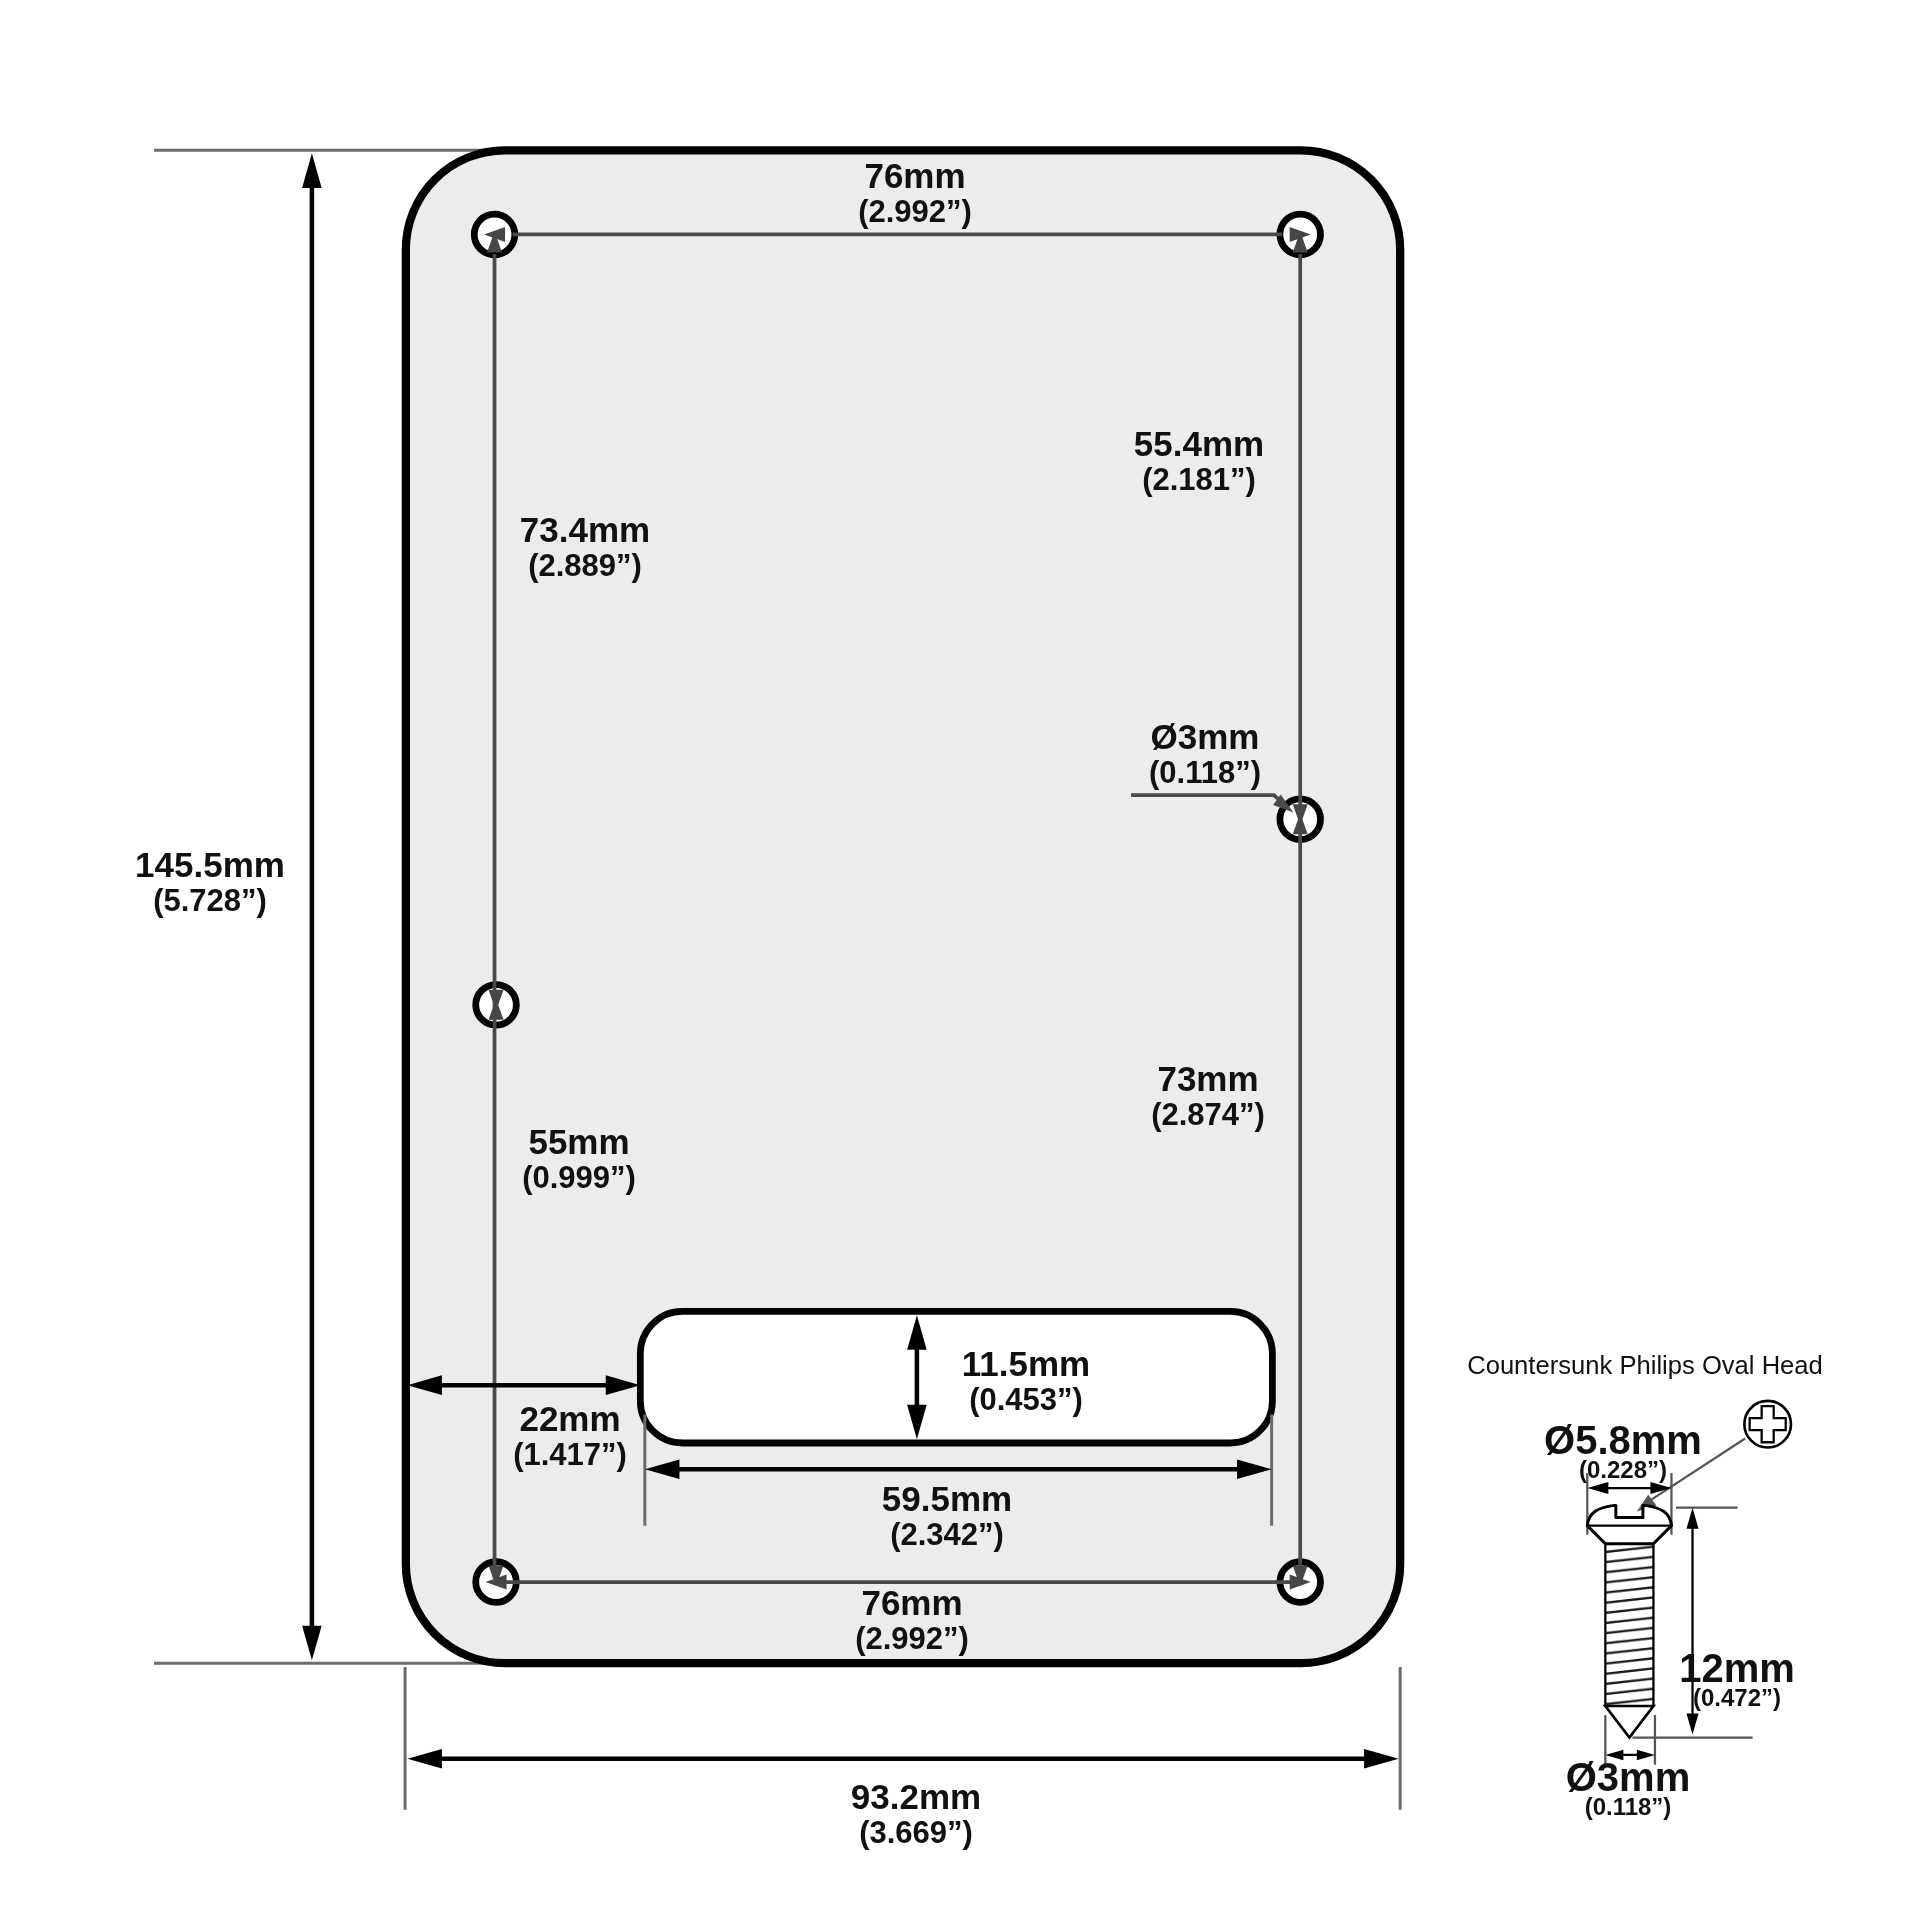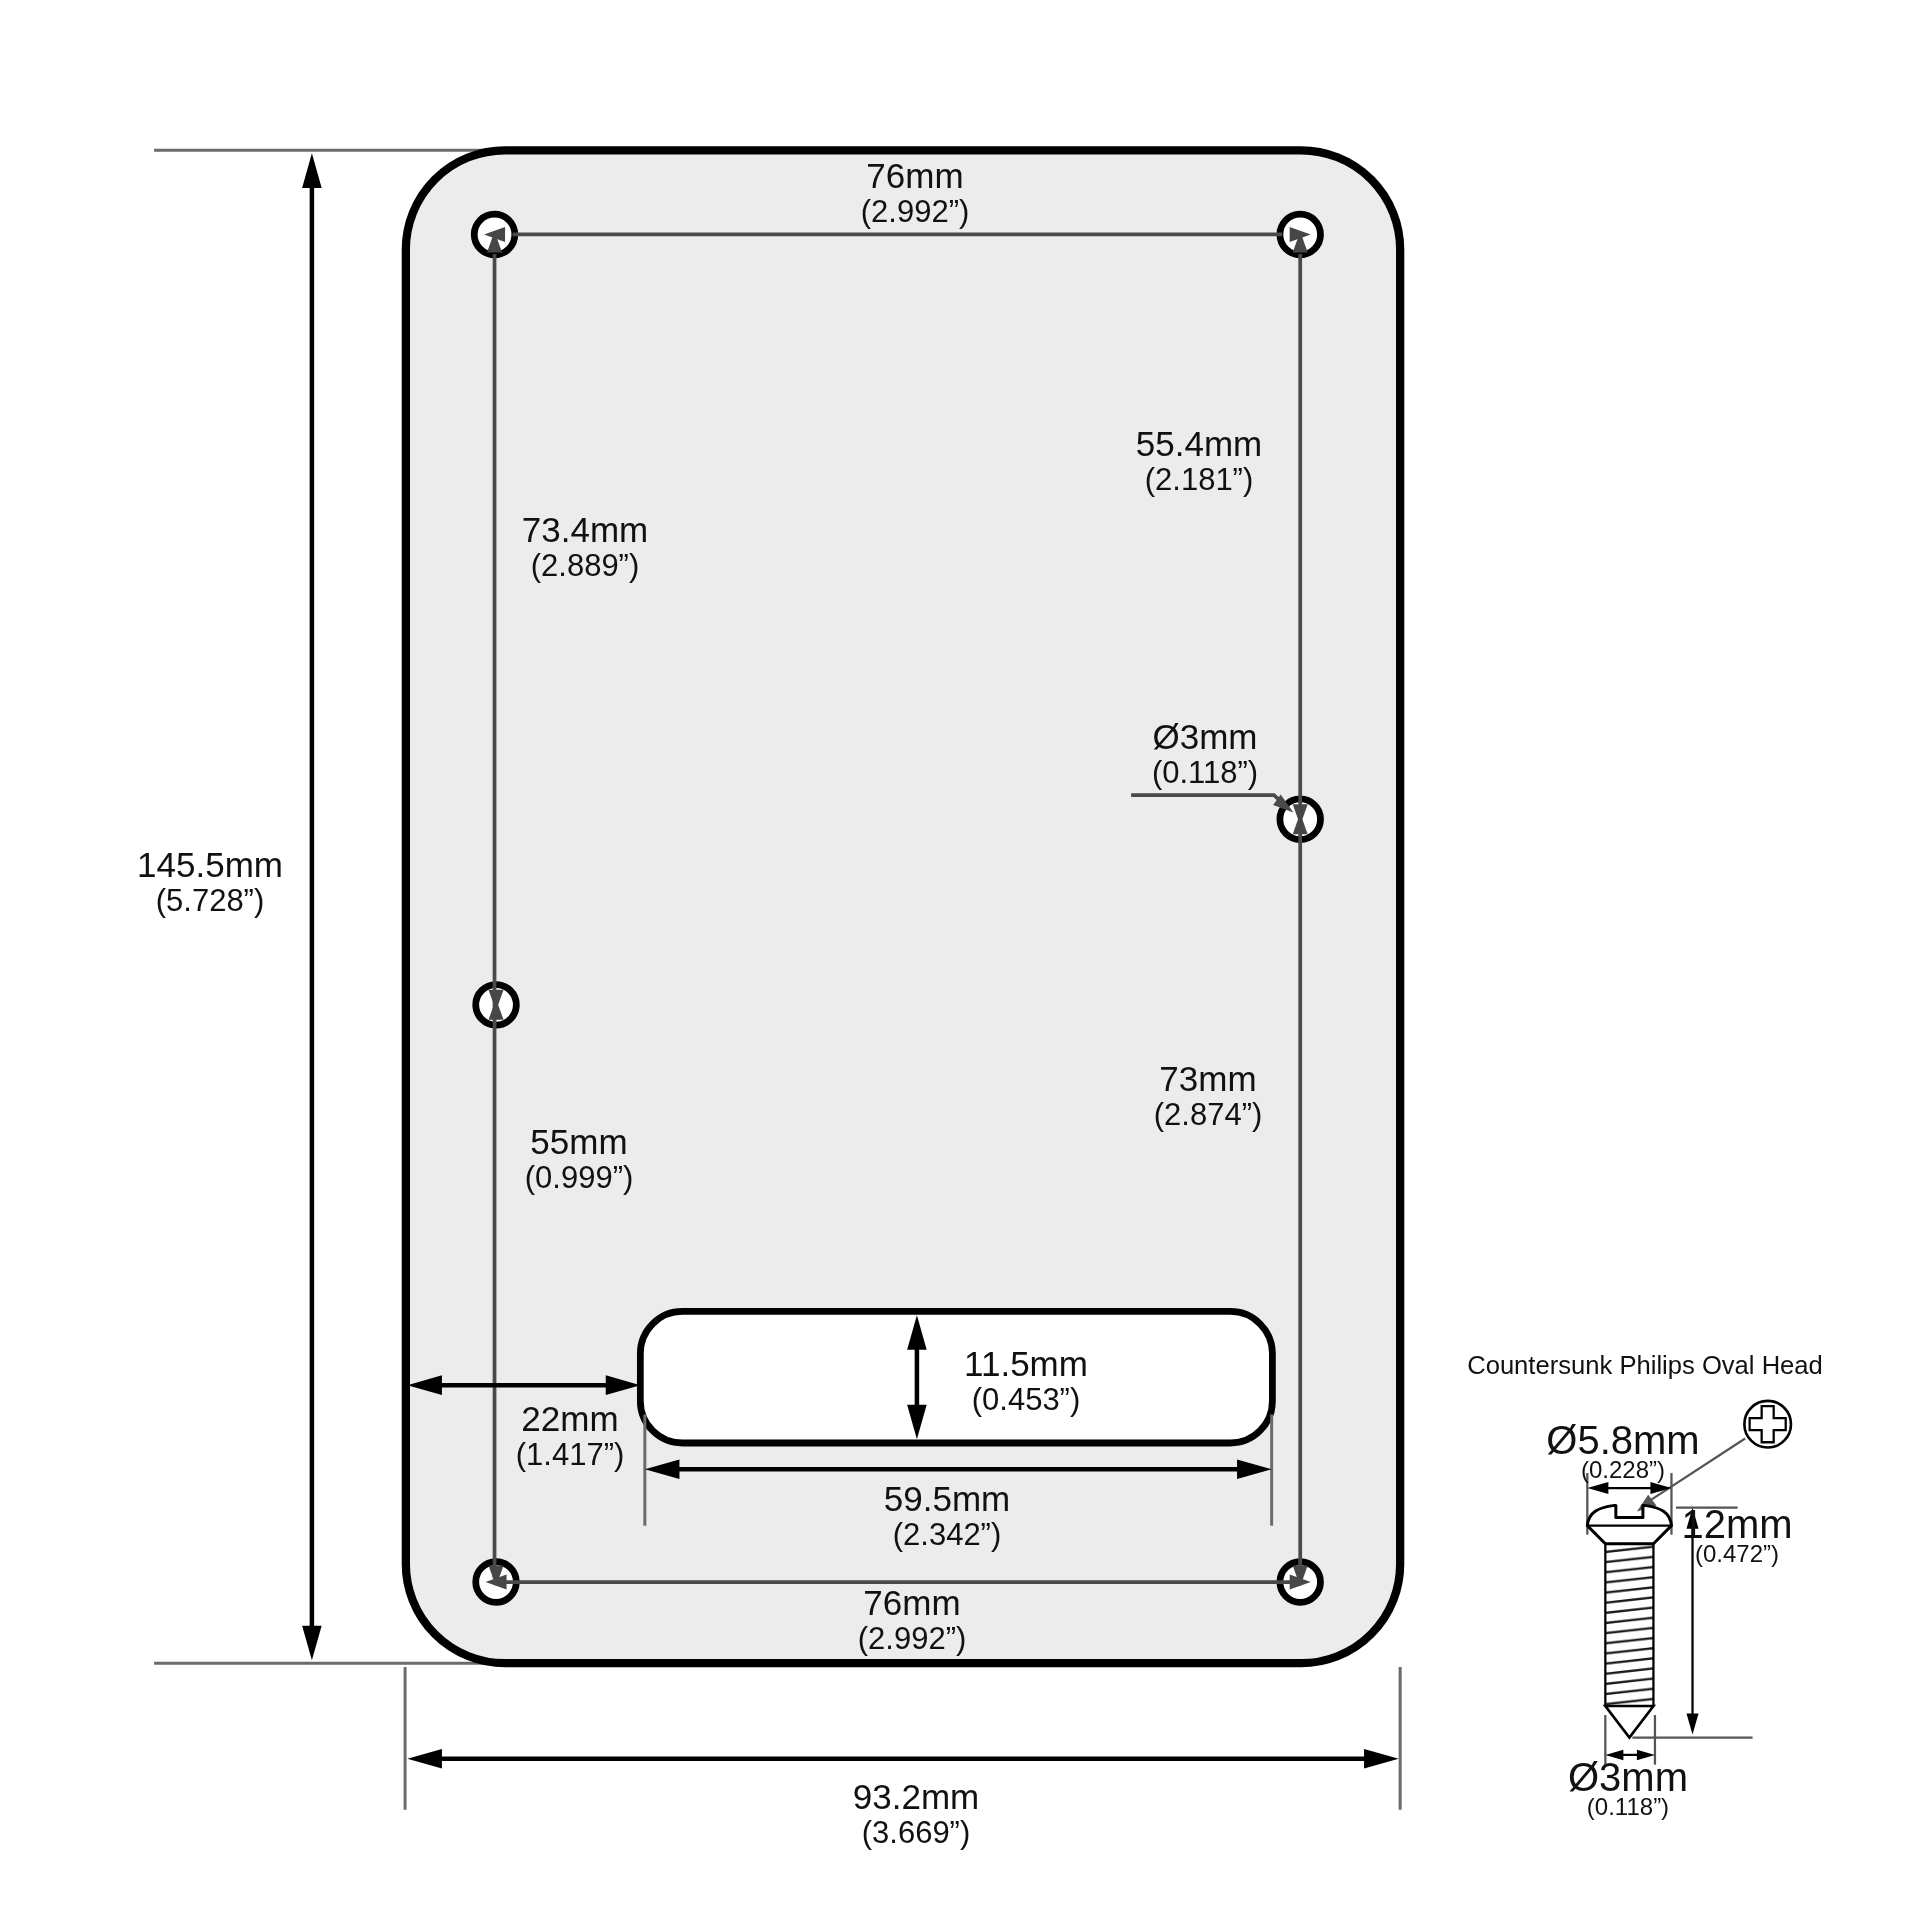--- a/index.html
+++ b/index.html
@@ -1,19 +1,19 @@
 <!DOCTYPE html>
 <html style="font-size:12px"><head>
 <meta charset="utf-8">
 <style>
   html,body{margin:0;padding:0;background:#ffffff;}
   #stage{position:relative;width:1924px;height:1924px;background:#ffffff;overflow:hidden;
          font-family:"Liberation Sans", sans-serif;}
   #stage svg{position:absolute;left:0;top:0;}
-  .dim{position:absolute;transform:translate(-50%,-50%);text-align:center;color:#111111;white-space:nowrap;}
+  .dim{position:absolute;transform:translate(-50%,-50%);text-align:center;color:#111111;white-space:nowrap;font-weight:bold;}
   .dim .mm{display:block;font-size:35px;line-height:38px;}
   .dim .in{display:block;font-size:31px;line-height:33px;}
   .dim.small .mm{font-size:40px;line-height:32px;}
   .dim.small .in{font-size:24px;line-height:27px;}
   .screw-title{position:absolute;transform:translate(-50%,-50%);font-size:25.6px;font-weight:400;
                color:#111111;white-space:nowrap;}
 </style>
 </head>
 <body>
 
@@ -184,21 +184,21 @@
 <div class="dim" style="left:916px;top:1813px">
   <span class="mm">93.2mm</span>
   <span class="in">(3.669”)</span>
 </div>
 
 <div class="screw-title" style="left:1645px;top:1365px">Countersunk Philips Oval Head</div>
 <div class="dim small" style="left:1623px;top:1453px">
   <span class="mm">Ø5.8mm</span>
   <span class="in">(0.228”)</span>
 </div>
-<div class="dim small" style="left:1737px;top:1537px">
+<div class="dim small" style="left:1737px;top:1681px">
   <span class="mm">12mm</span>
   <span class="in">(0.472”)</span>
 </div>
 <div class="dim small" style="left:1628px;top:1790px">
   <span class="mm">Ø3mm</span>
   <span class="in">(0.118”)</span>
 </div>
 
 </div>
 

